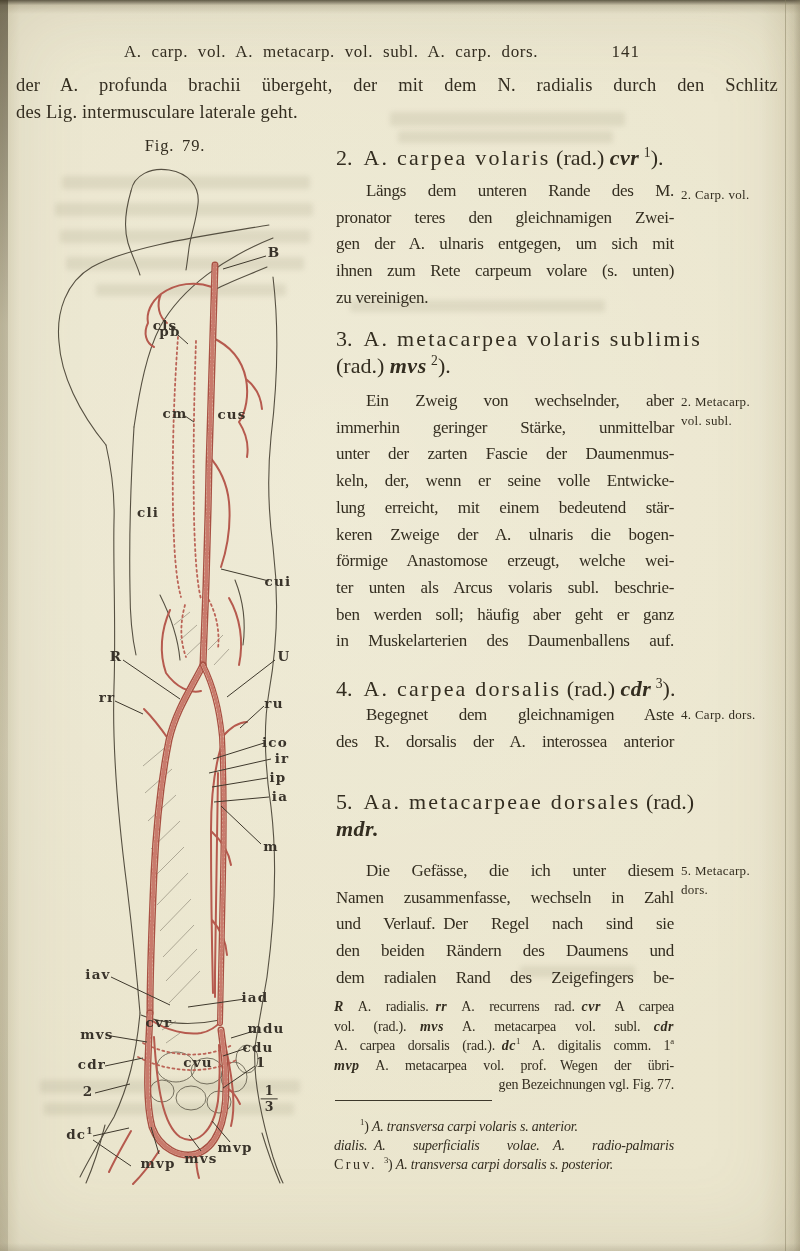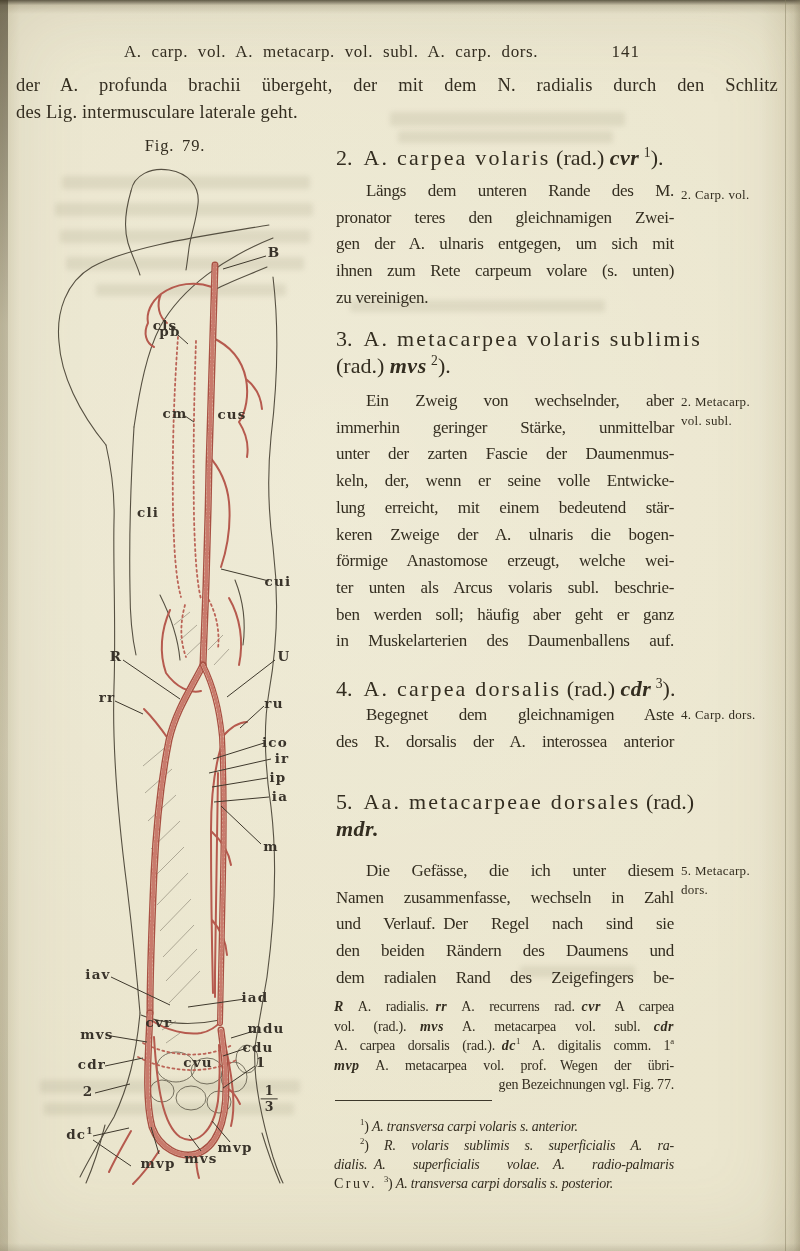--- a/index.html
+++ b/index.html
@@ -295,17 +295,16 @@
     <div class="jl"><span>vol. (rad.).  </span><span class="rt-bi">mvs</span><span> A. metacarpea vol. subl.  </span><span class="rt-bi">cdr</span></div>
     <div class="jl"><span>A. carpea dorsalis (rad.). </span><span class="rt-bi">dc</span><sup>1</sup><span> A. digitalis comm. 1</span><sup>a</sup></div>
     <div class="jl"><span class="rt-bi">mvp</span><span> A. metacarpea vol. prof.  Wegen der übri-</span></div>
     <div class="center"><span>gen Bezeichnungen vgl. Fig. 77.</span></div>
   </div>
 
   <div class="fn-rule"></div>
 
   <div class="footnotes">
     <div class="fn-ind"><sup>1</sup><span>) </span><span class="rt-i">A. transversa carpi volaris s. anterior.</span></div>
-    <div class="fn-ind jl"><sup>2</sup><span>) </span><span class="rt-i">R. volaris sublimis s. superficialis A. ra-</span></div>
     <div class="jl"><span class="rt-i">dialis. A. superficialis volae.  A. radio-palmaris</span></div>
     <div><span class="rt-sp">Cruv.</span><span> </span><sup>3</sup><span>) </span><span class="rt-i">A. transversa carpi dorsalis s. posterior.</span></div>
   </div>
 </div>
 
 </body></html>

